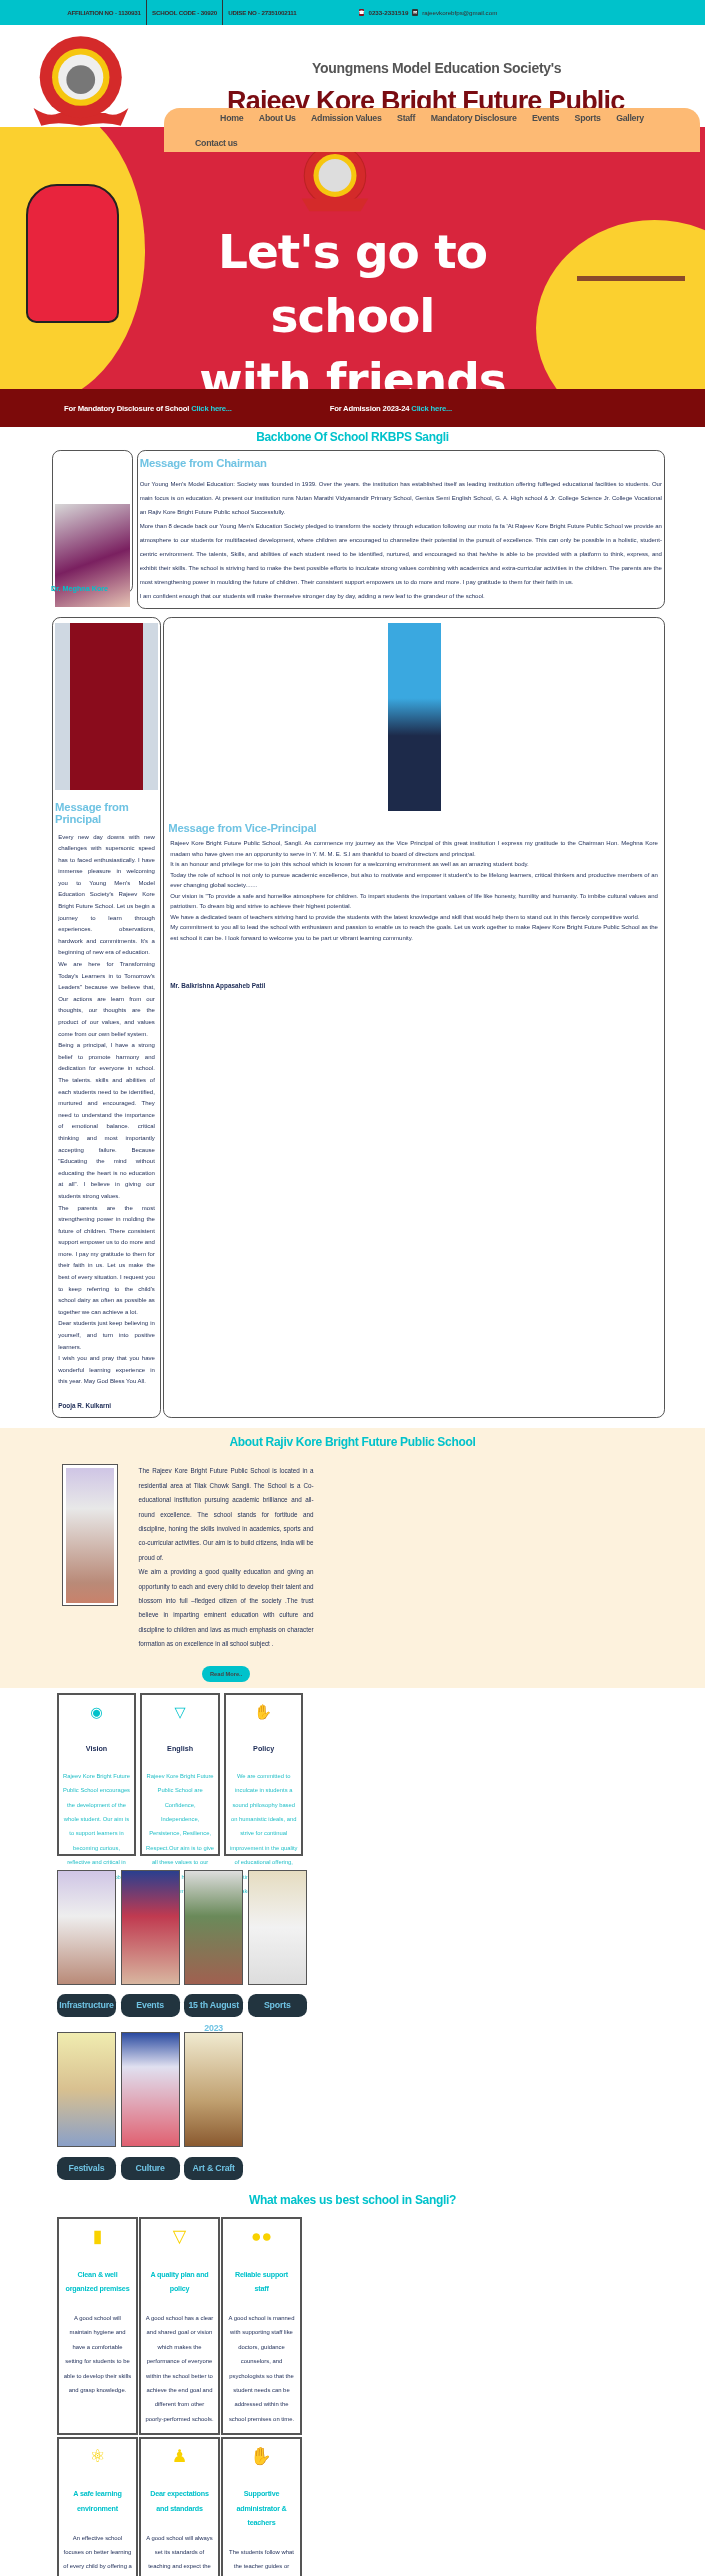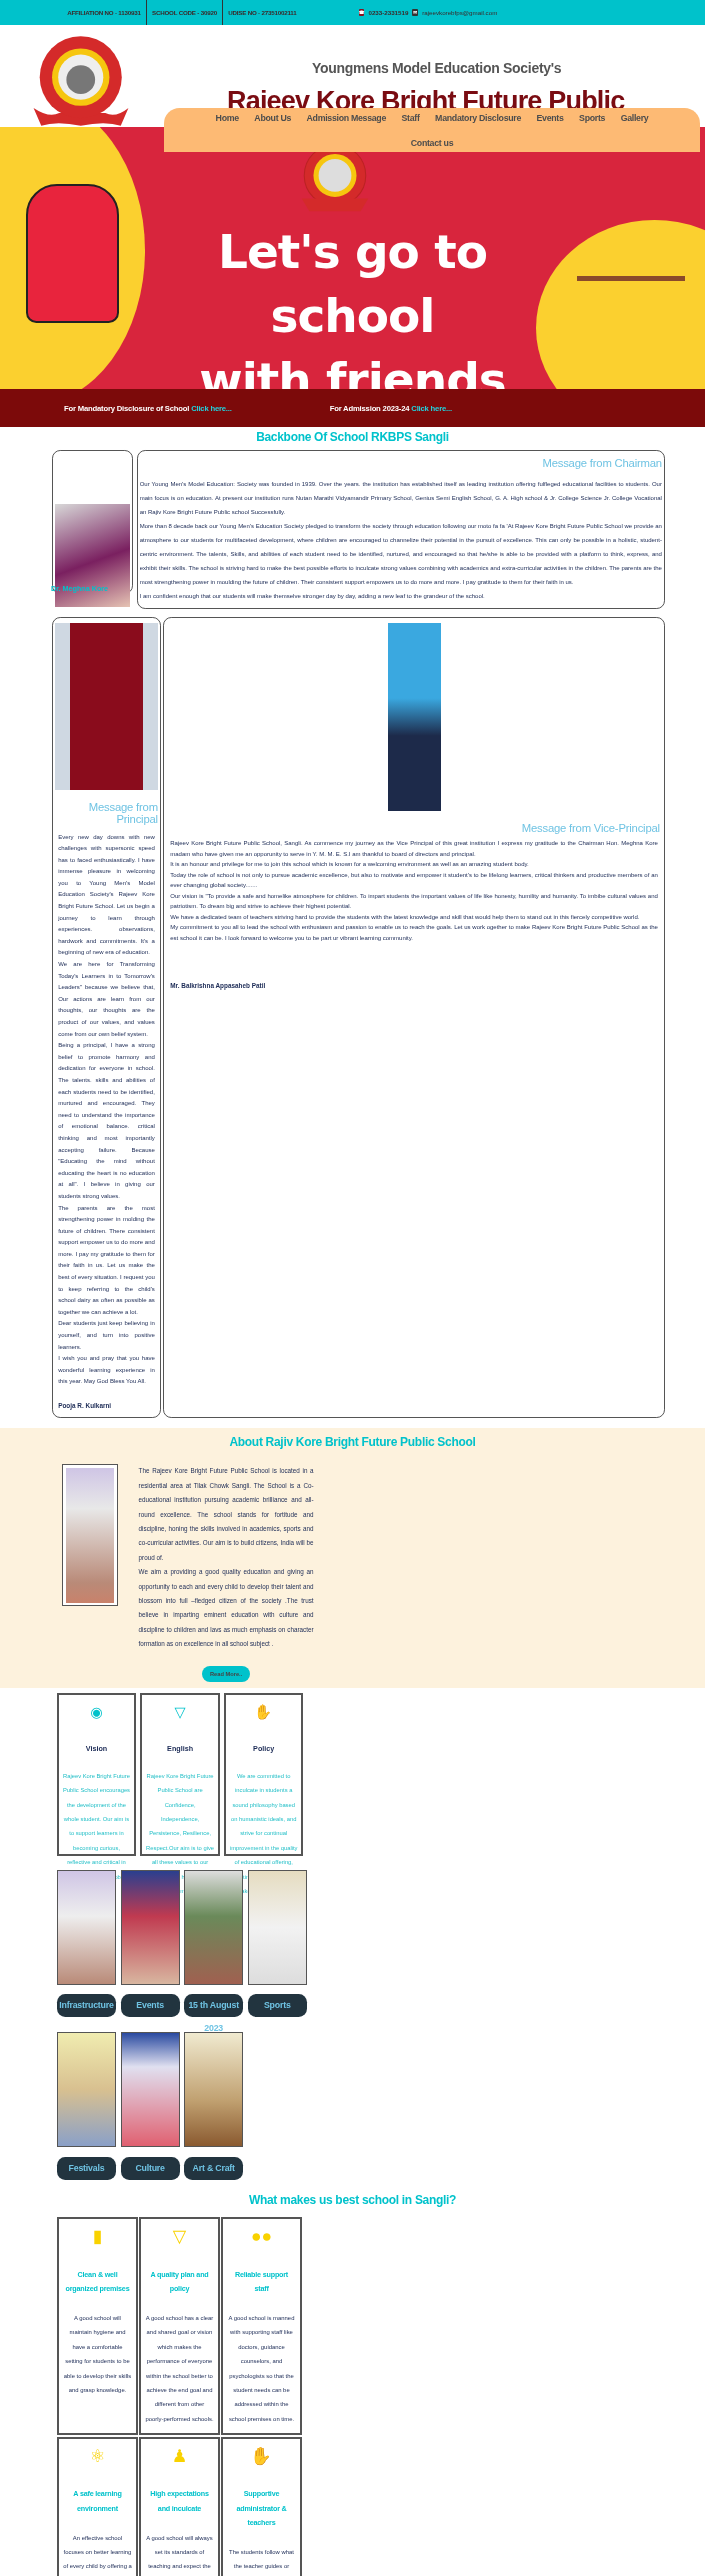--- a/index.html
+++ b/index.html
@@ -11,35 +11,35 @@
 .topbar .aff span:last-child{border-right:none}
 .topbar .contact{display:flex;align-items:center;margin-left:57px;gap:4.1px}
 .ico-sq{display:inline-block;width:5.7px;height:7.2px;background:#8b1020;border-radius:1px;color:#fff;font-size:4.6px;text-align:center;line-height:7.2px}
 .header{height:102px;position:relative}
 .logo{position:absolute;left:28px;top:6.2px;width:106px;height:100px}
 .soc{position:absolute;left:312px;top:35px;font-size:14px;color:#555;font-weight:bold;letter-spacing:-0.3px}
 .title{position:absolute;left:227px;top:61px;font-size:27px;color:#7a0c12;font-weight:bold;letter-spacing:-0.8px}
 .nav{position:absolute;left:164px;top:83px;width:536px;height:44px;background:#fdba74;border-radius:15.5px 15.5px 0 0;z-index:2}
 .nav ul{list-style:none;display:flex;flex-wrap:wrap;justify-content:center;padding:0 31px;gap:0 15.5px}
 .nav li{font-size:8.8px;color:#4d4d4d;line-height:21.6px;letter-spacing:-0.3px;font-weight:bold}
-.nav .row2{width:100%;text-align:center}
+.nav .row2{width:100%;}
 .hero{height:262px;background:#d8253d;position:relative;overflow:hidden}
 .hero .blobL{position:absolute;left:-82px;top:-31px;width:227px;height:309px;background:#fbd02f;border-radius:50%}
 .hero .blobR{position:absolute;left:536px;top:93px;width:237px;height:216px;background:#fbd02f;border-radius:50%}
 .hero h1{position:absolute;left:175px;top:93px;width:355px;text-align:center;color:#fff;font-size:47px;line-height:64px;font-family:"DejaVu Sans",sans-serif;font-weight:bold;letter-spacing:-1px}
 .hero .biglogo{position:absolute;left:294px;top:10.3px;width:82px;height:82px}
 .bag{position:absolute;left:26px;top:57px;width:93px;height:139px;background:#e8243d;border-radius:31px 31px 10.3px 10.3px;border:2.1px solid #222}
 .desk{position:absolute;left:577px;top:149px;width:108px;height:62px;border-top:5.2px solid #8a4a2a}
 .notice{height:38px;background:#7c0a0a;display:flex;align-items:center;gap:98px;padding-left:64px;font-size:7.7px;color:#fff;font-weight:bold;letter-spacing:-0.2px}
 .notice a{color:#21d4df;text-decoration:none}
 .sect-title{text-align:center;color:#00c2cb;font-size:12px;font-weight:bold;letter-spacing:-0.3px;padding:3.1px 0 5.2px}
 .card{border:1.5px solid #555;border-radius:8.2px;background:#fff;position:relative}
 .row-chair{display:flex;gap:3.6px;padding:0 11.3px 0 14px;margin-top:1px}
 .photo{background:linear-gradient(160deg,#d8d8d8,#7a2060 55%,#e6c4b4);}
-.msg-title{color:#6fc3e3;font-size:11.3px;font-weight:normal;text-align:right;letter-spacing:-0.2px}
+.msg-title{color:#6fc3e3;font-size:11.3px;font-weight:bold;text-align:left;letter-spacing:-0.2px}
 .just{text-align:justify;font-size:6.3px;line-height:14px;color:#1b2a55}
 .just2{text-align:justify;font-size:6px;line-height:11.6px;color:#1b2a55}
 .signame{font-weight:bold;font-size:6.4px;color:#1b2a55}
 .about{background:#fdf2dd;padding:7.2px 0 5.2px;margin-top:10px}
 .about .inner{display:flex;padding:15.5px 0 0 62px;gap:20.6px}
 .bldg{width:56px;height:142px;border:1px solid #555;padding:2.6px;background:#fff}
 .bldg div{width:100%;height:100%;background:linear-gradient(#cfc5e5 0,#e8e8e8 30%,#b98a78 85%,#c9826b)}
 .about p{font-size:6.3px;line-height:14.4px;text-align:justify;color:#1b2a55;width:175px}
 .btn-teal{display:inline-block;background:#00c2cb;color:#444;font-size:5.7px;border-radius:9.3px;padding:5.2px 8.2px;font-weight:bold}
 .vvp{display:flex;gap:4.1px;padding:5.2px 0 0 57px}
@@ -85,21 +85,21 @@
       <circle cx="102" cy="90" r="56" fill="#f6c60f"></circle>
       <circle cx="102" cy="90" r="44" fill="#eee"></circle>
       <circle cx="102" cy="95" r="28" fill="#777"></circle>
     </svg>
     <div class="soc">Youngmens Model Education Society's</div>
     <div class="title">Rajeev Kore Bright Future Public School,Sangli</div>
     <nav class="nav">
       <ul>
         <li>Home</li>
         <li>About Us</li>
-        <li>Admission Message</li>
+        <li>Admission Values</li>
         <li>Staff</li>
         <li>Mandatory Disclosure</li>
         <li>Events</li>
         <li>Sports</li>
         <li>Gallery</li>
         <li class="row2" style="line-height:26px">Contact us</li>
       </ul>
     </nav>
   </div>
 
@@ -252,21 +252,21 @@
           <h4>Reliable support staff</h4>
           <p>A good school is manned with supporting staff like doctors, guidance counselors, and psychologists so that the student needs can be addressed within the school premises on time.</p>
         </div>
       <div class="cell">
           <div class="ic">⚛</div>
           <h4>A safe learning environment</h4>
           <p>An effective school focuses on better learning of every child by offering a healthy and respectful school environment for teacher and student interaction.</p>
         </div>
       <div class="cell">
           <div class="ic">♟</div>
-          <h4>High expectations and inculcate</h4>
+          <h4>Dear expectations and standards</h4>
           <p>A good school will always set its standards of teaching and expect the great performance of the students by believing in their competence. The students are encouraged to work at or slightly above the instructions given by teachers.</p>
         </div>
       <div class="cell">
           <div class="ic">✋</div>
           <h4>Supportive administrator &amp; teachers</h4>
           <p>The students follow what the teacher guides or instructs them. A good school will have fair-minded, passionate, honest, well-mannered, inspirer, skilled, and supportive mentors who will have a strong positive impact on the student's attitude and personality.</p>
         </div>
     </div>
   </div>
 

